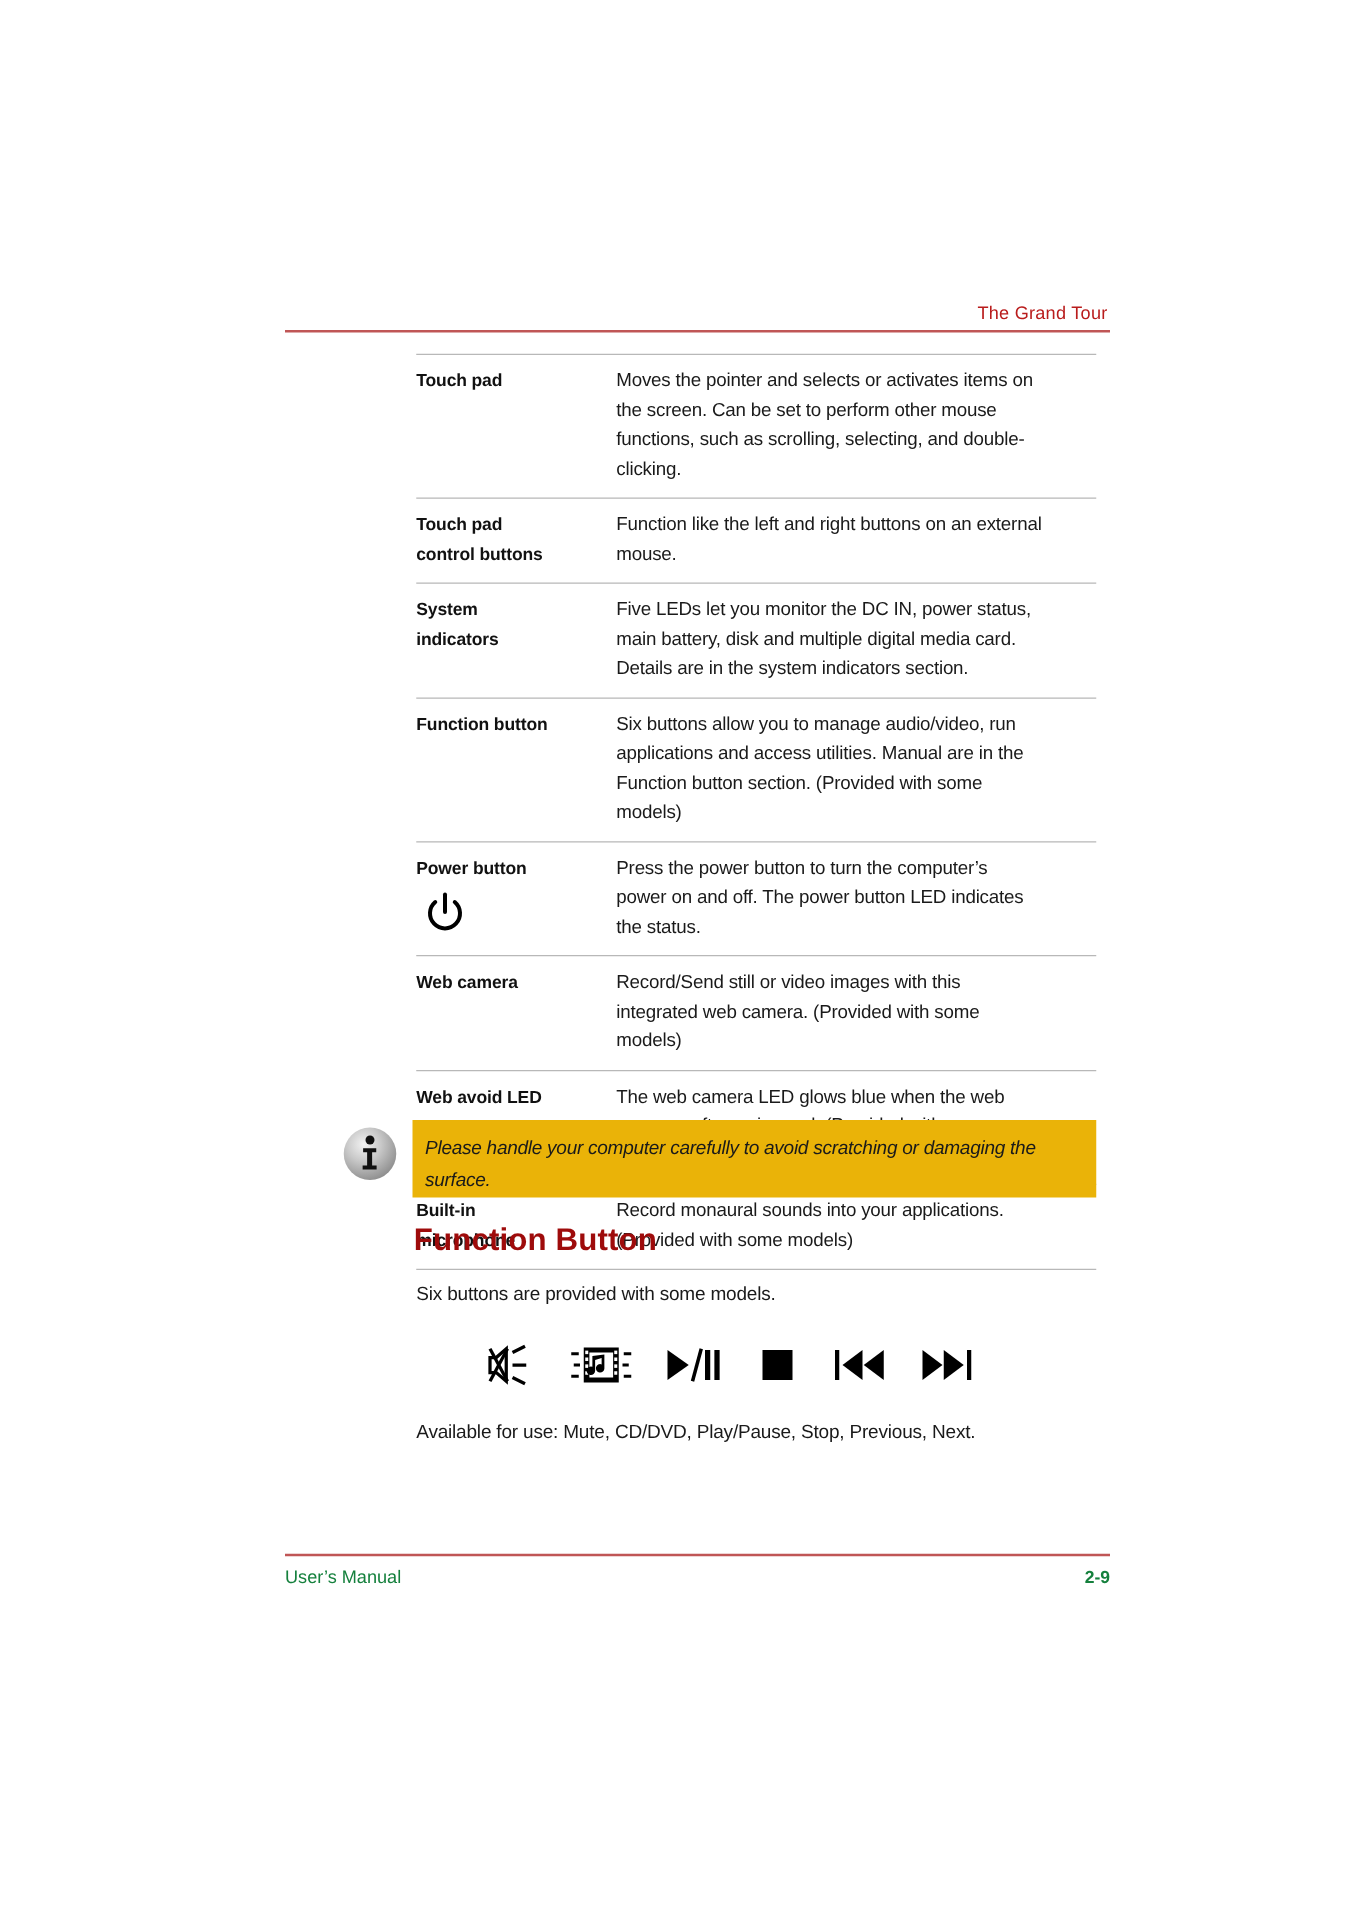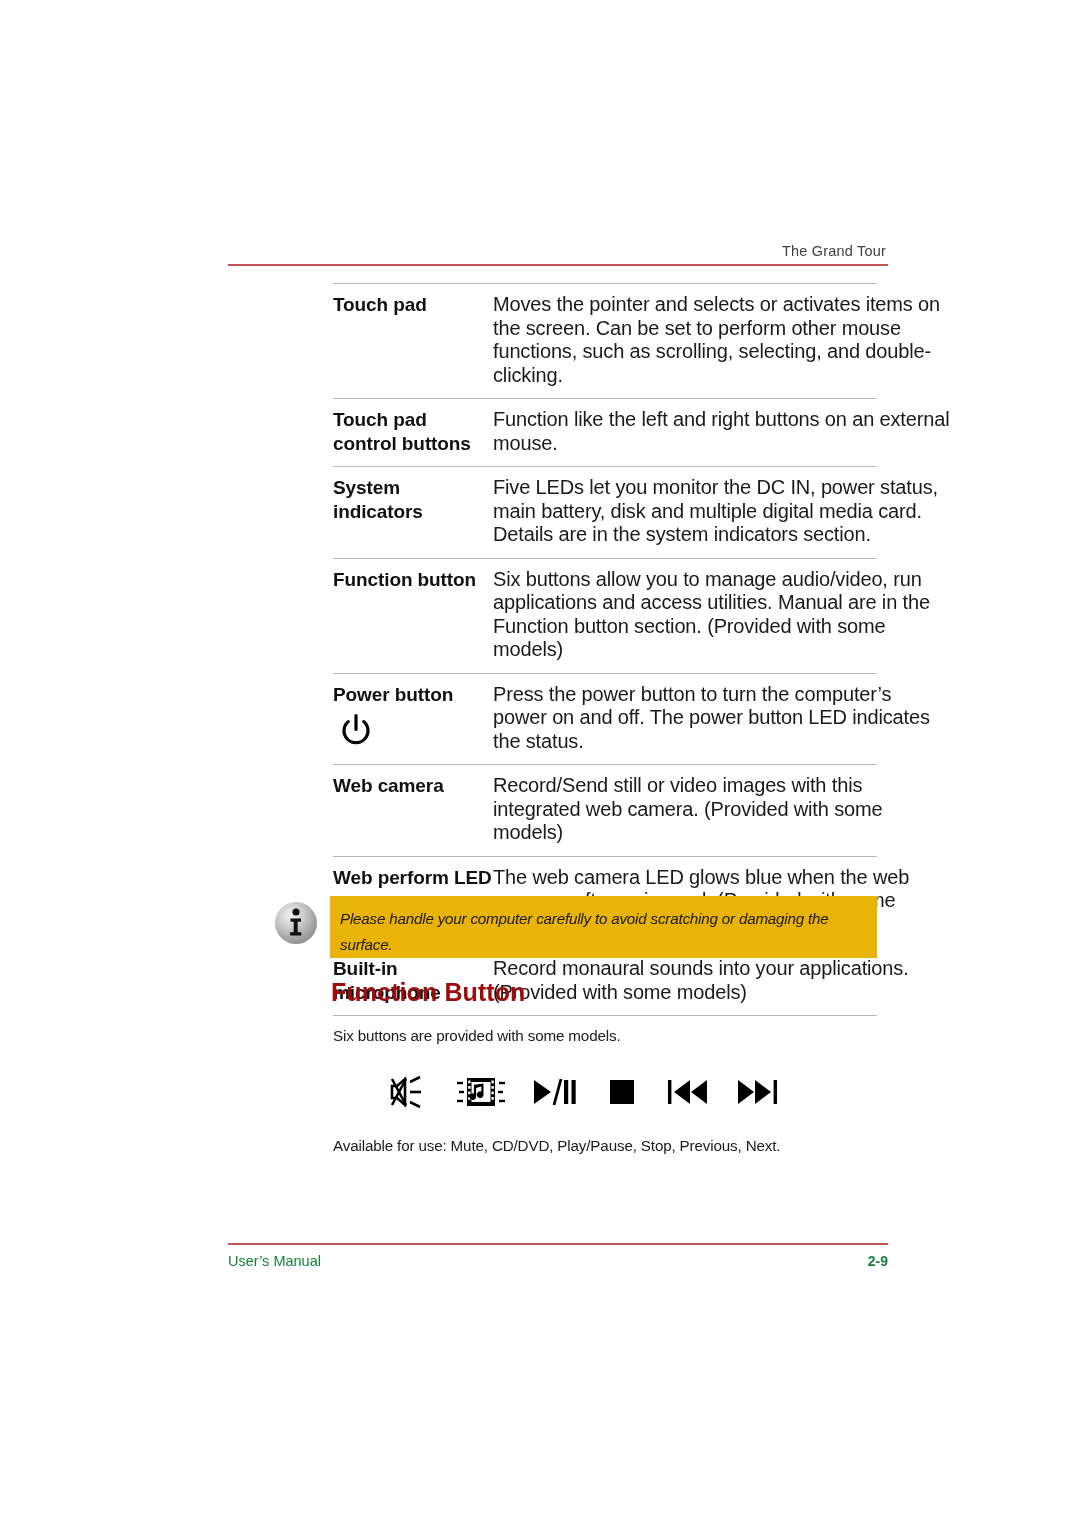--- a/index.html
+++ b/index.html
@@ -25,21 +25,21 @@
 
   
   .header {
     position: absolute;
     left: 228px;
     top: 242px;
     width: 660px;
   }
   .header-title {
     text-align: right;
-    color: #404040;
+    color: #b91c1c;
     font-size: 14.5px;
     letter-spacing: .2px;
     line-height: 18px;
     padding-right: 2px;
   }
   .header-rule {
     margin-top: 4px;
     height: 1.5px;
     background: #c05656;
     width: 660px;
@@ -60,28 +60,28 @@
 
   .row {
     display: flex;
     align-items: flex-start;
     padding: 9px 0 11px 0;
   }
   .row .term {
     width: 160px;
     flex: 0 0 160px;
     font-weight: bold;
-    font-size: 19px;
+    font-size: 14px;
     line-height: 23.5px;
     color: #111;
     letter-spacing: -0.1px;
   }
   .row .desc {
     flex: 1;
-    font-size: 20px;
+    font-size: 15px;
     line-height: 23.5px;
     color: #1a1a1a;
     letter-spacing: -0.15px;
   }
   .row .desc .line { display: block; white-space: pre; }
   .row .term .line { display: block; white-space: pre; }
 
   
   .power-icon {
     display: block;
@@ -275,21 +275,21 @@
         </div>
         <div class="desc">
           <span class="line">Record/Send still or video images with this</span>
           <span class="line">integrated web camera. (Provided with some</span>
           <span class="line">models)</span>
         </div>
       </div>
       <div class="rule"></div>
       <div class="row">
         <div class="term">
-          <span class="line">Web perform LED</span>
+          <span class="line">Web avoid LED</span>
         </div>
         <div class="desc">
           <span class="line">The web camera LED glows blue when the web</span>
           <span class="line">camera software is used. (Provided with some</span>
           <span class="line">models)</span>
         </div>
       </div>
       <div class="rule"></div>
       <div class="row">
         <div class="term">

